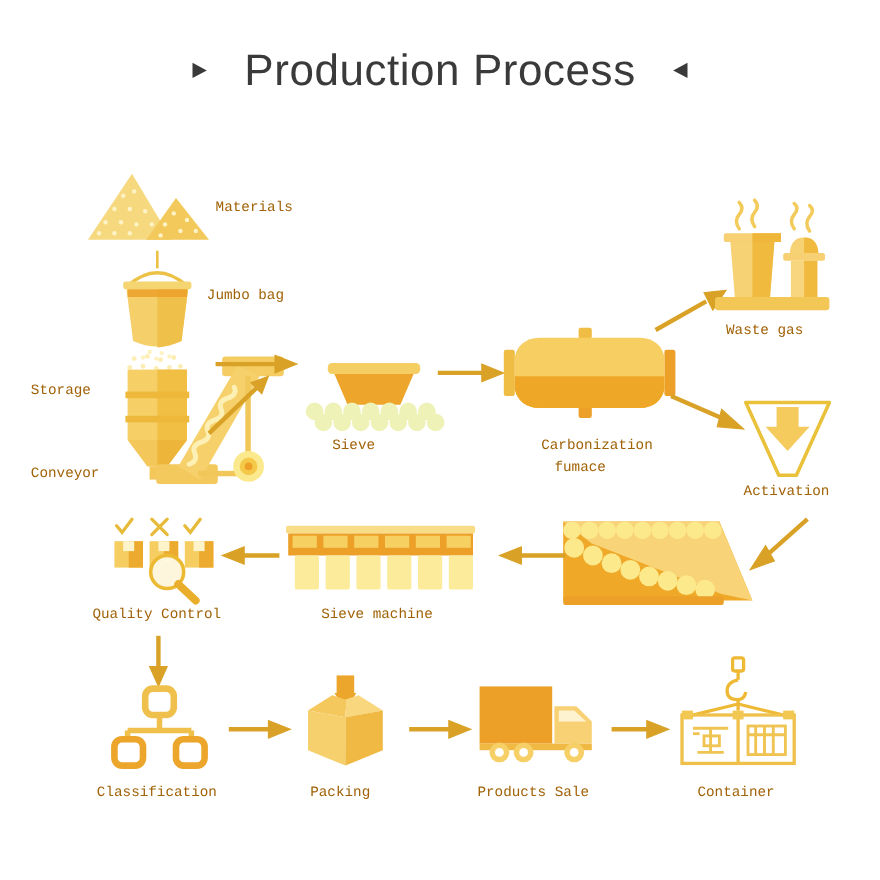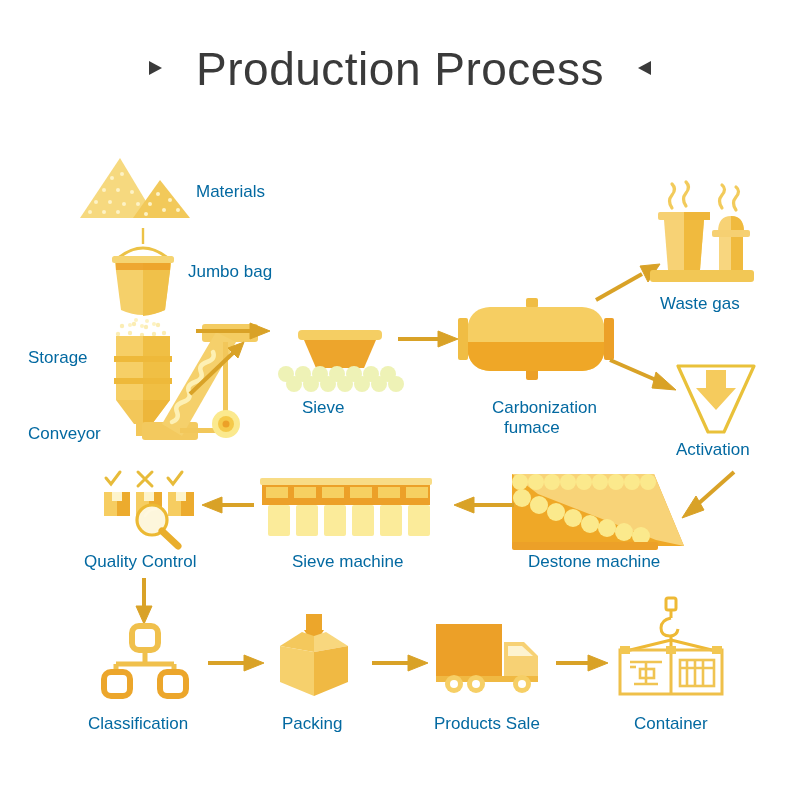--- a/index.html
+++ b/index.html
@@ -8,35 +8,35 @@
     background:#ffffff;
     font-family:"Liberation Sans", sans-serif;
     overflow:hidden;
     position:relative;
   }
   #stage{position:relative;width:800px;height:800px;}
 
   .node{position:absolute;}
   .lbl{
     position:absolute;
-    color:#0369a1;
-    font-size:17px;
-    font-family:Liberation Sans, sans-serif;
+    color:#a16207;
+    font-size:13px;
+    font-family:Liberation Mono, monospace;
     white-space:pre;
     line-height:1.15;
   }
 
   
   #title-wrap{
     position:absolute;left:0;top:42px;width:800px;
     text-align:center;
   }
   #title-text{
     display:inline-block;
-    font-size:46px;
+    font-size:40px;
     color:#3a3a3a;
     letter-spacing:0.5px;
     font-family:"Liberation Sans", sans-serif;
     vertical-align:middle;
   }
   .title-mark{
     display:inline-block;vertical-align:middle;
     width:0;height:0;
   }
   #title-mark-left{
@@ -316,21 +316,20 @@
           <circle cx="48" cy="42" r="9"></circle>
         <circle cx="65" cy="48" r="9"></circle>
           <circle cx="82" cy="54" r="9"></circle>
           <circle cx="99" cy="58" r="9"></circle>
         <circle cx="116" cy="62" r="9"></circle>
           <circle cx="133" cy="66" r="9"></circle>
       </g>
       <rect x="4" y="72" width="146" height="8" rx="2" fill="#eca028"></rect>
     </svg>
   </div>
-  <div class="lbl" style="left:528px;top:552px;">Destone machine</div>
 
   <div class="node" style="left:452px;top:496px;">
     <svg width="62" height="18" viewBox="0 0 62 18">
       <g stroke="#d9a227" fill="#d9a227">
         <line x1="62" y1="9" x2="20" y2="9" stroke-width="4"></line>
         <path d="M2 9 L22 1 L22 17 Z"></path>
       </g>
     </svg>
   </div>
 

